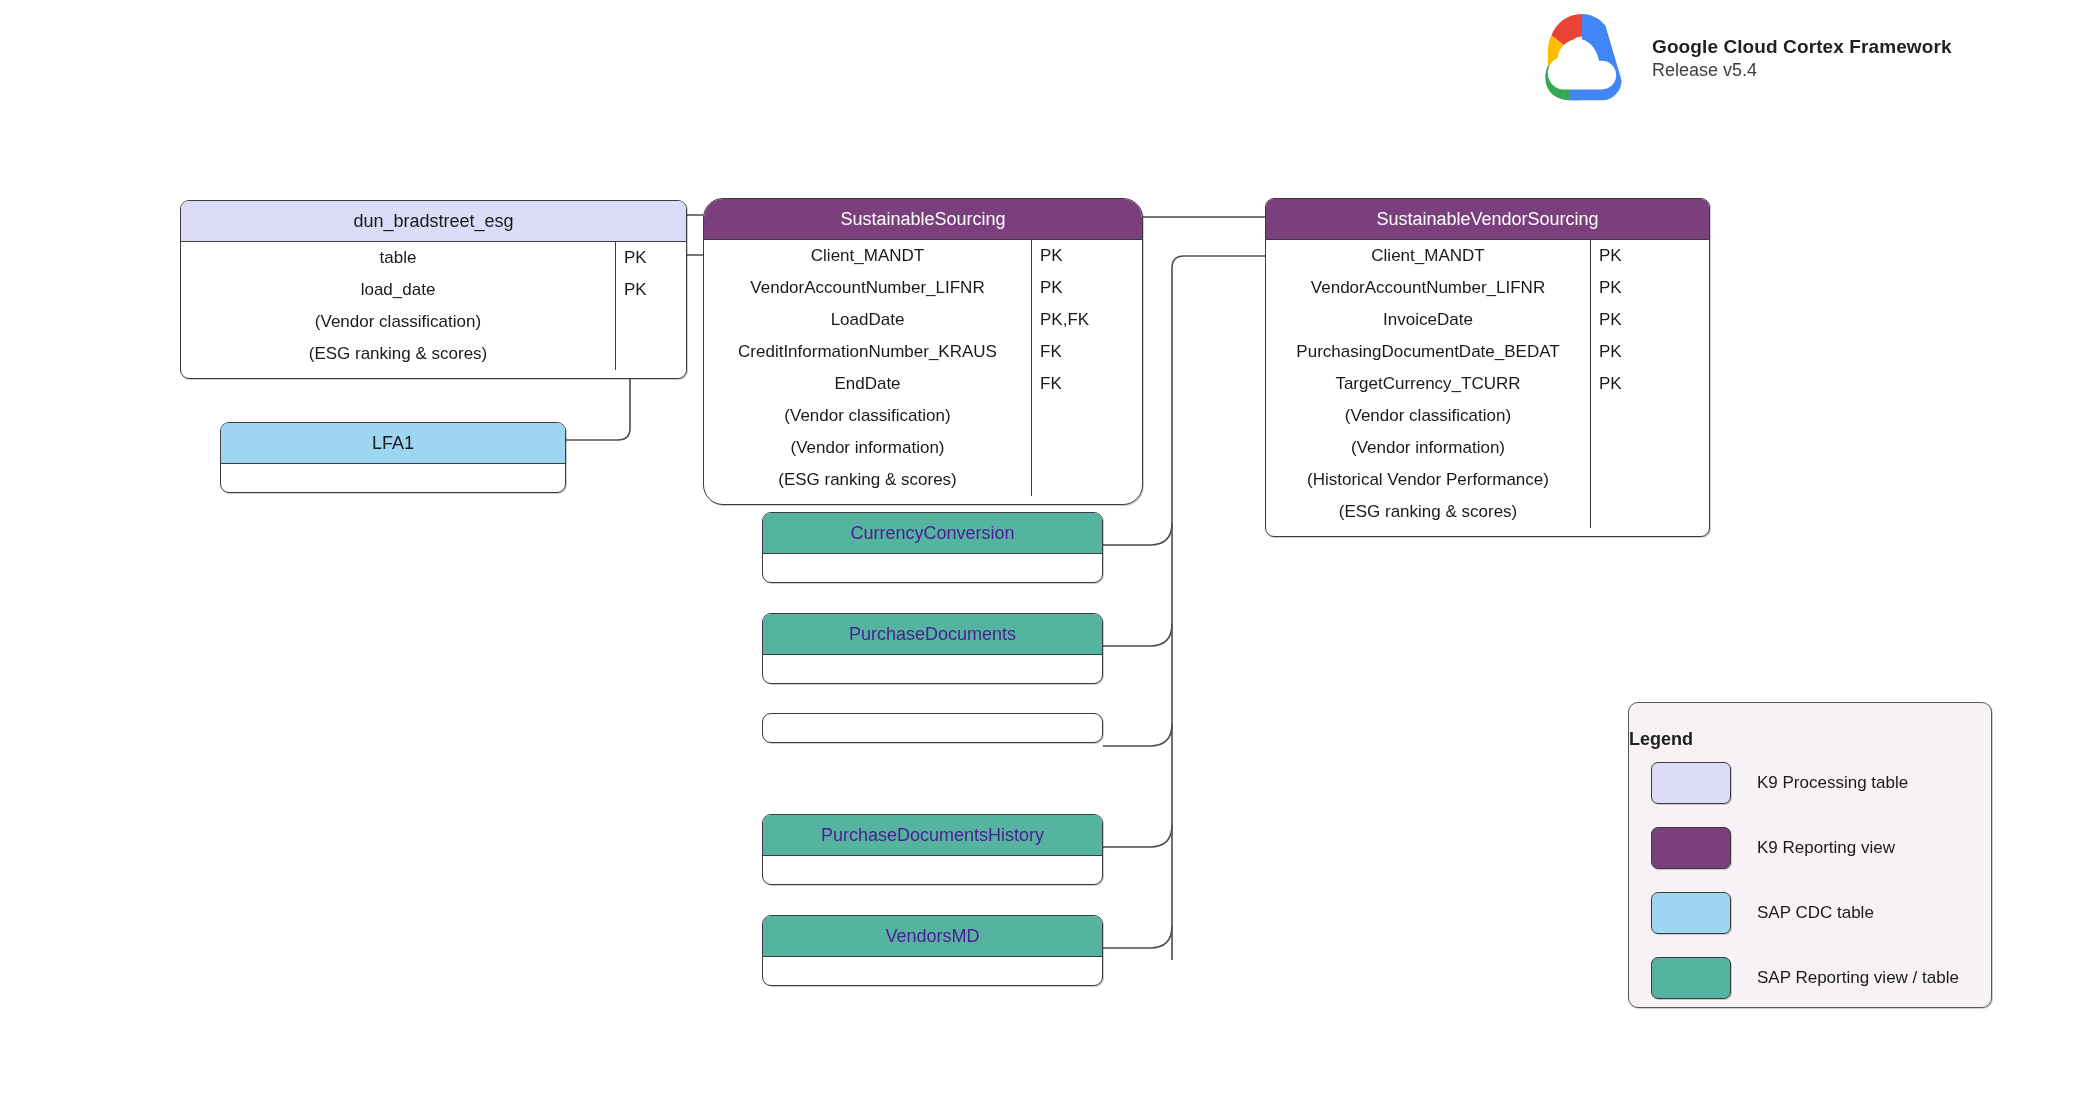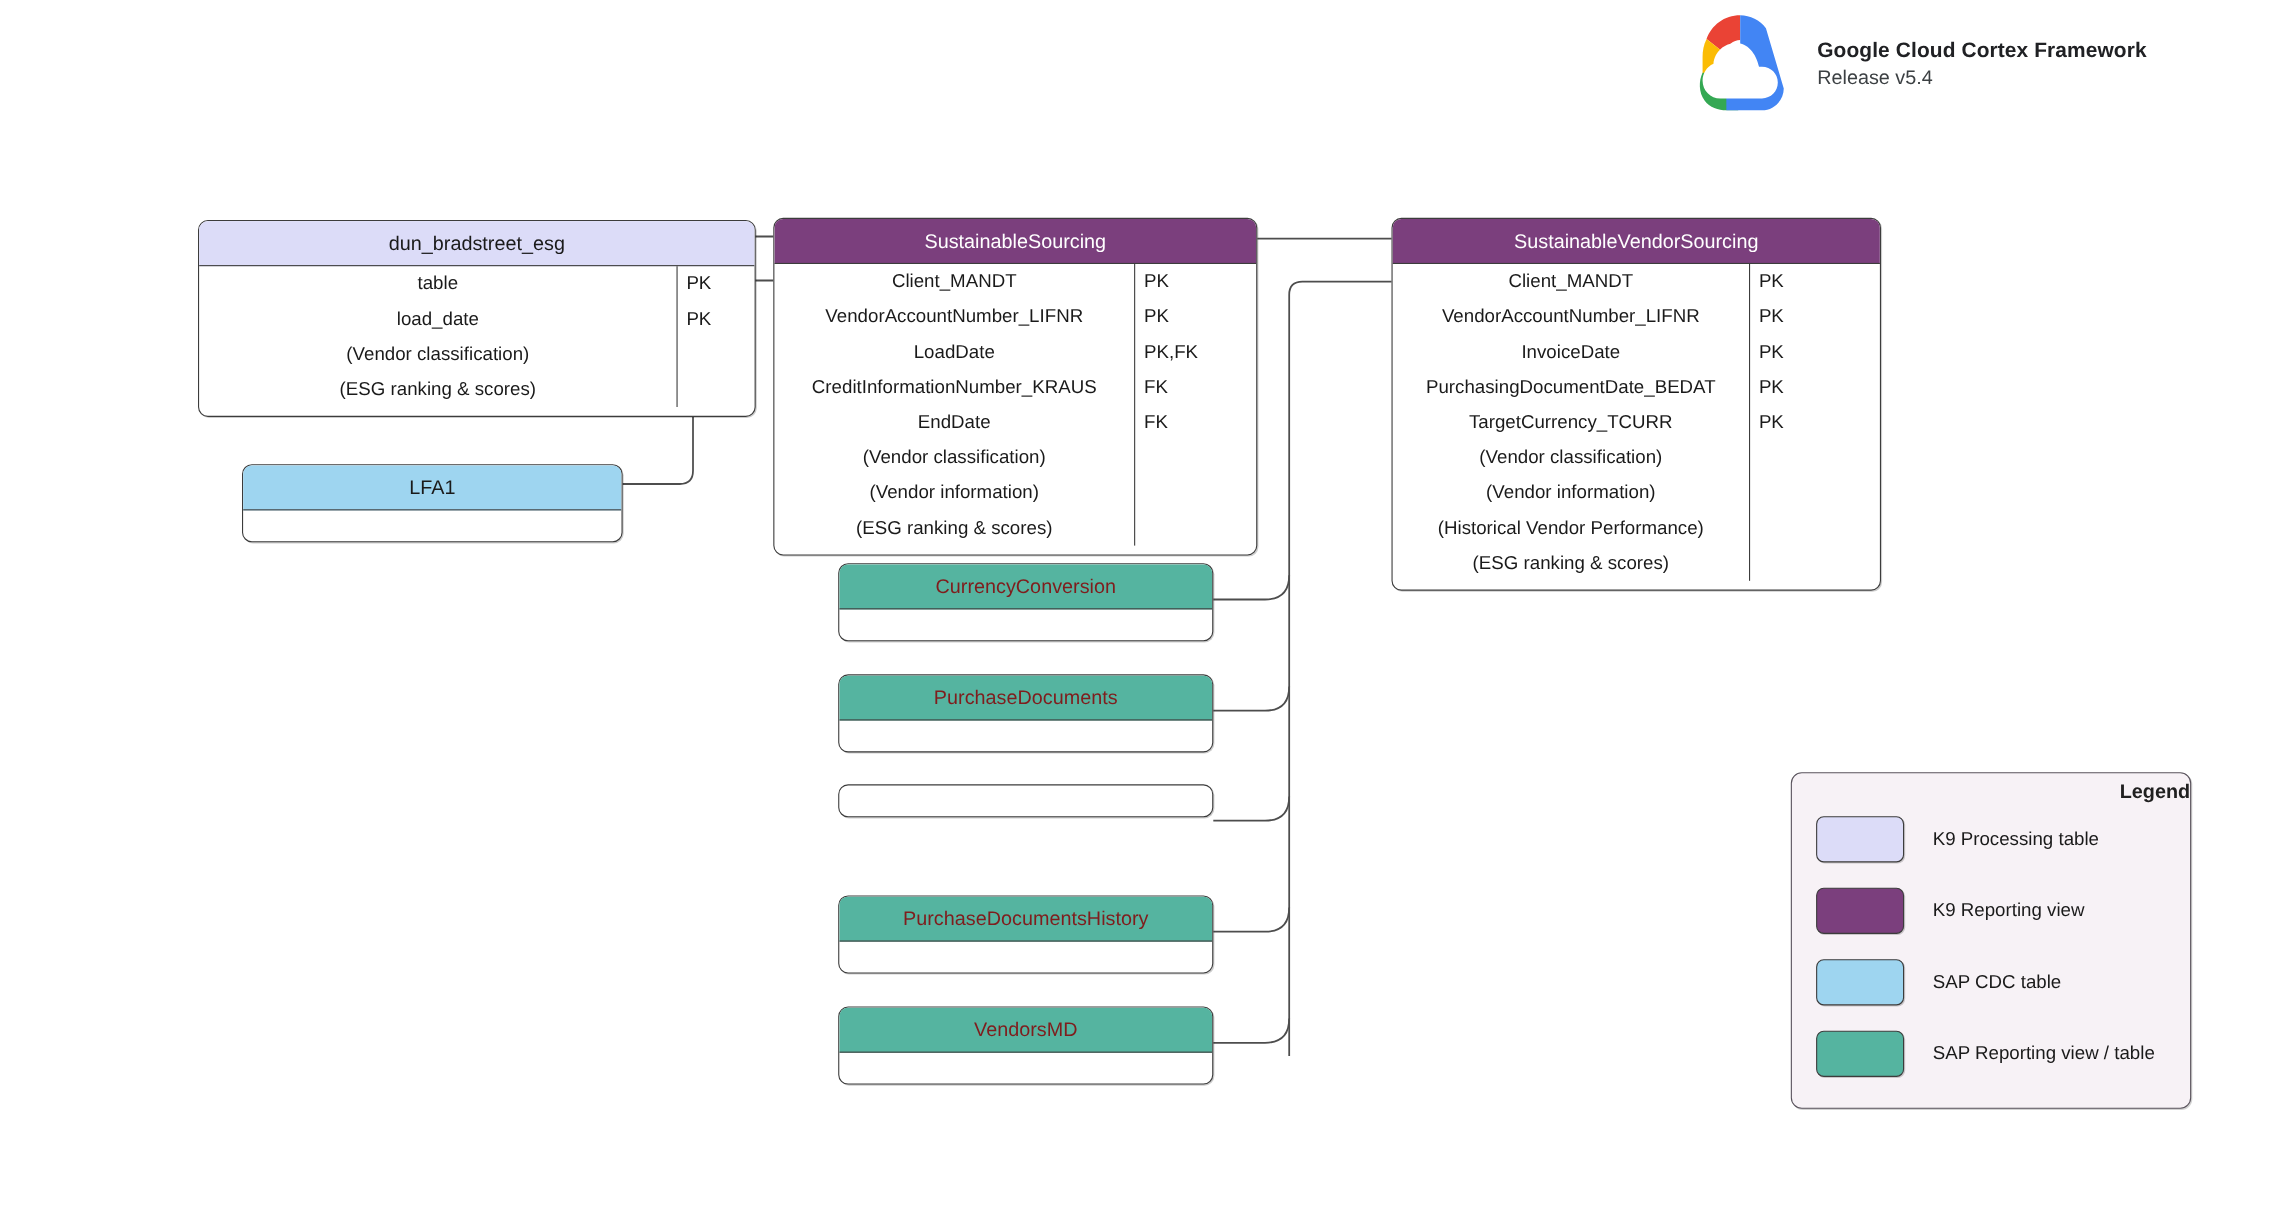--- a/index.html
+++ b/index.html
@@ -57,21 +57,21 @@
     text-align: center;
     font-size: 18px;
     line-height: 1;
     padding: 11px 6px 11px;
     border-bottom: 1.4px solid #3c3c3c;
     white-space: nowrap;
   }
   .t-lavender { background: #dcdcf8; color: #1a1a1a; }
   .t-purple   { background: #7b3f7d; color: #ffffff; }
   .t-blue     { background: #9ed5f0; color: #1a1a1a; }
-  .t-teal     { background: #55b4a0; color: #7f1d1d; }
+  .t-teal     { background: #55b4a0; color: #4c1d95; }
 
   .node-body { display: flex; align-items: stretch; }
   .col-fields { flex: 1 1 auto; }
   .col-keys {
     flex: 0 0 auto;
     border-left: 1.4px solid #3c3c3c;
   }
   .field-row, .key-row {
     height: 32px;
     line-height: 32px;
@@ -91,24 +91,24 @@
     position: absolute;
     left: 1628px; top: 702px;
     width: 364px; height: 306px;
     box-sizing: border-box;
     background: #f7f2f6;
     border: 1.4px solid #59535c;
     border-radius: 10px;
     box-shadow: 1px 1px 0 rgba(0,0,0,.18);
   }
   #legend-title {
-    text-align: right;
+    text-align: left;
     font-size: 18px;
     font-weight: bold;
-    margin-top: 6px;
+    margin-top: 26px;
     color: #202020;
   }
   .legend-row {
     display: flex;
     align-items: center;
     height: 65px;
     padding-left: 22px;
   }
   .legend-swatch {
     width: 78px; height: 40px;
@@ -169,21 +169,21 @@
     </div>
     <div class="col-keys" style="width:70px;">
       <div class="key-row">PK</div>
       <div class="key-row">PK</div>
       <div class="key-row"></div>
       <div class="key-row"></div>
     </div>
   </div>
 </div>
 
-<div class="node" id="node-sustainablesourcing" style="left:703px; top:198px; width:440px;">
+<div class="node" id="node-sustainablesourcing" style="left:703px; top:198px; width:440px;border-radius:20px;">
   <div class="node-title t-purple">SustainableSourcing</div>
   <div class="node-body pad-bottom">
     <div class="col-fields">
       <div class="field-row">Client_MANDT</div>
       <div class="field-row">VendorAccountNumber_LIFNR</div>
       <div class="field-row">LoadDate</div>
       <div class="field-row">CreditInformationNumber_KRAUS</div>
       <div class="field-row">EndDate</div>
       <div class="field-row">(Vendor classification)</div>
       <div class="field-row">(Vendor information)</div>

